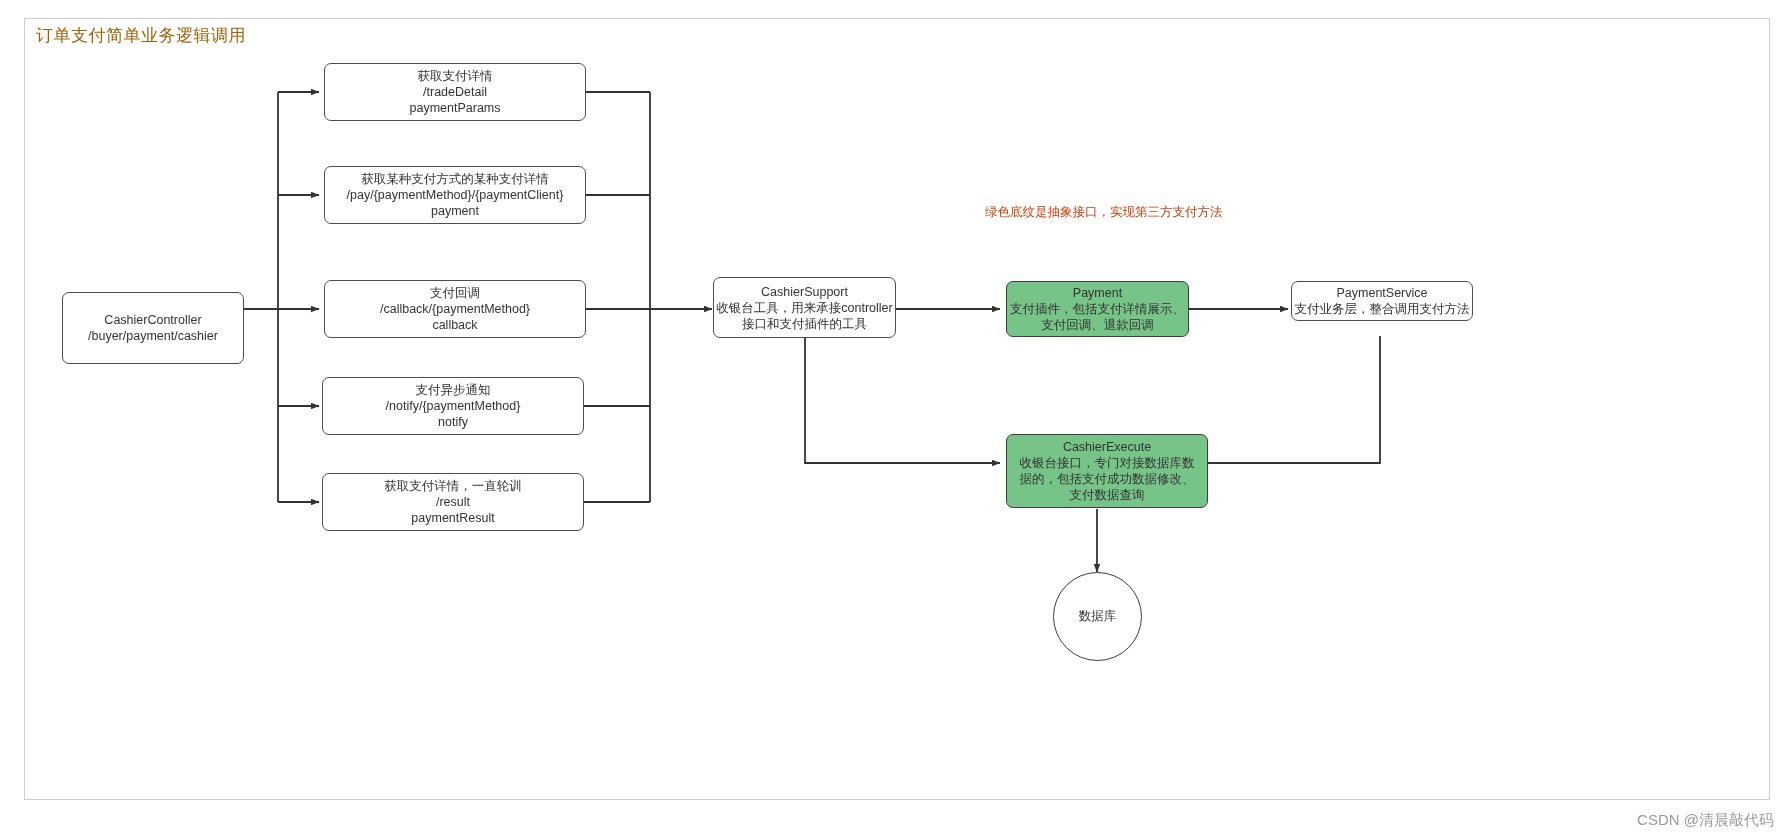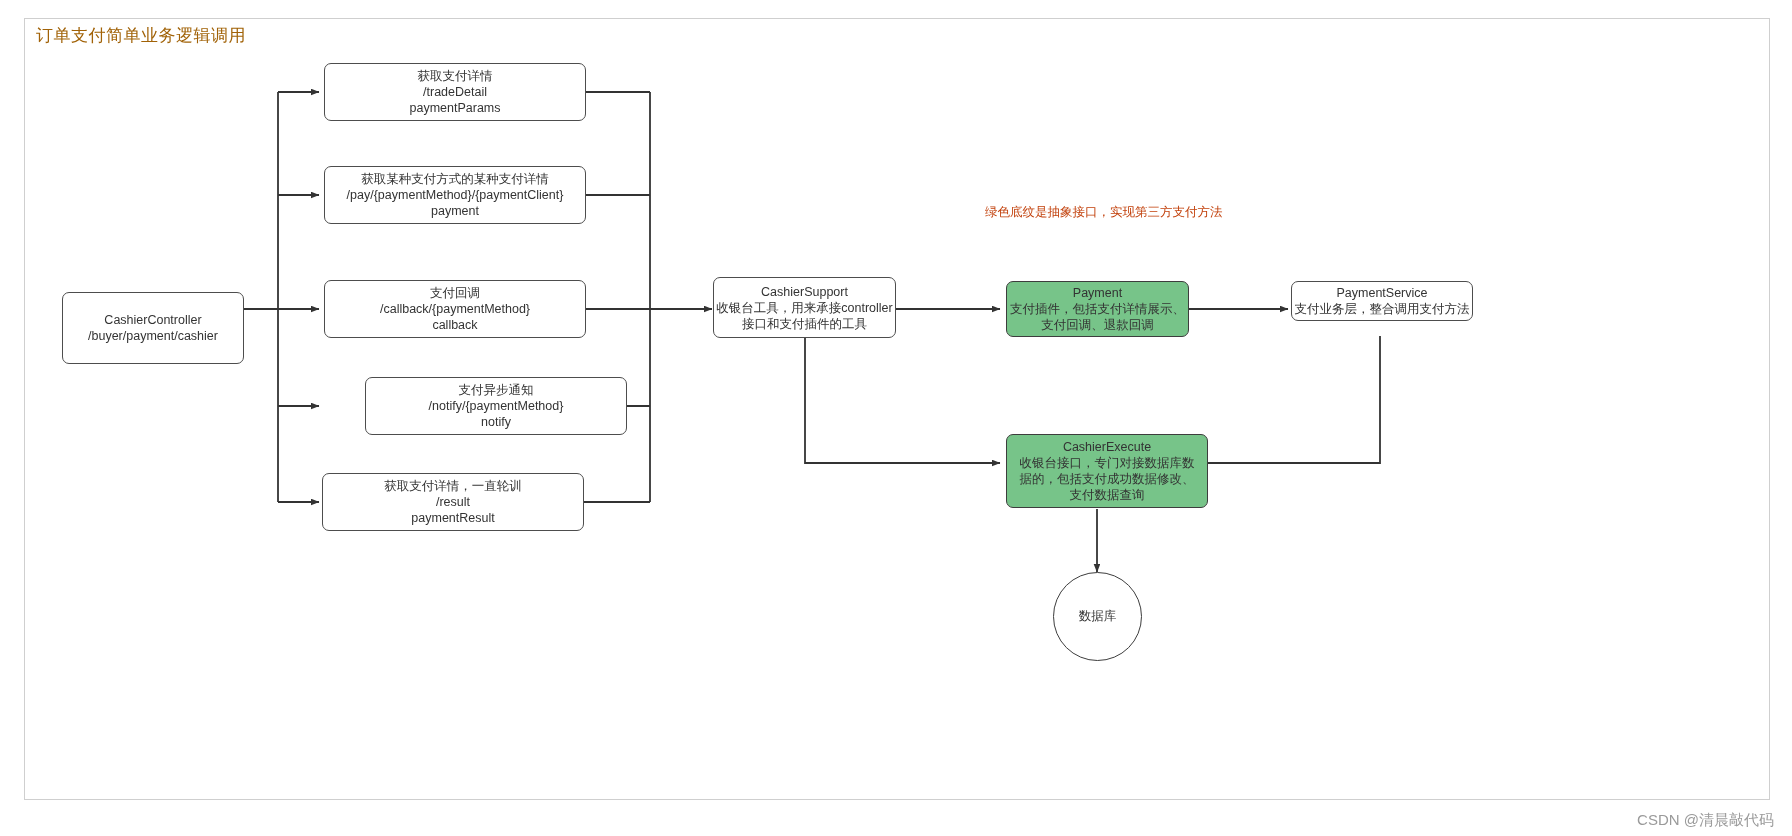--- a/index.html
+++ b/index.html
@@ -157,21 +157,21 @@
     <span class="line">/pay/{paymentMethod}/{paymentClient}</span>
     <span class="line">payment</span>
   </div>
 
   <div class="node" style="left:324px; top:280px; width:262px; height:58px;">
     <span class="line">支付回调</span>
     <span class="line">/callback/{paymentMethod}</span>
     <span class="line">callback</span>
   </div>
 
-  <div class="node" style="left:322px; top:377px; width:262px; height:58px;margin-left:43px;">
+  <div class="node" style="left:322px; top:377px; width:262px; height:58px;">
     <span class="line">支付异步通知</span>
     <span class="line">/notify/{paymentMethod}</span>
     <span class="line">notify</span>
   </div>
 
   <div class="node" style="left:322px; top:473px; width:262px; height:58px;">
     <span class="line">获取支付详情，一直轮训</span>
     <span class="line">/result</span>
     <span class="line">paymentResult</span>
   </div>

